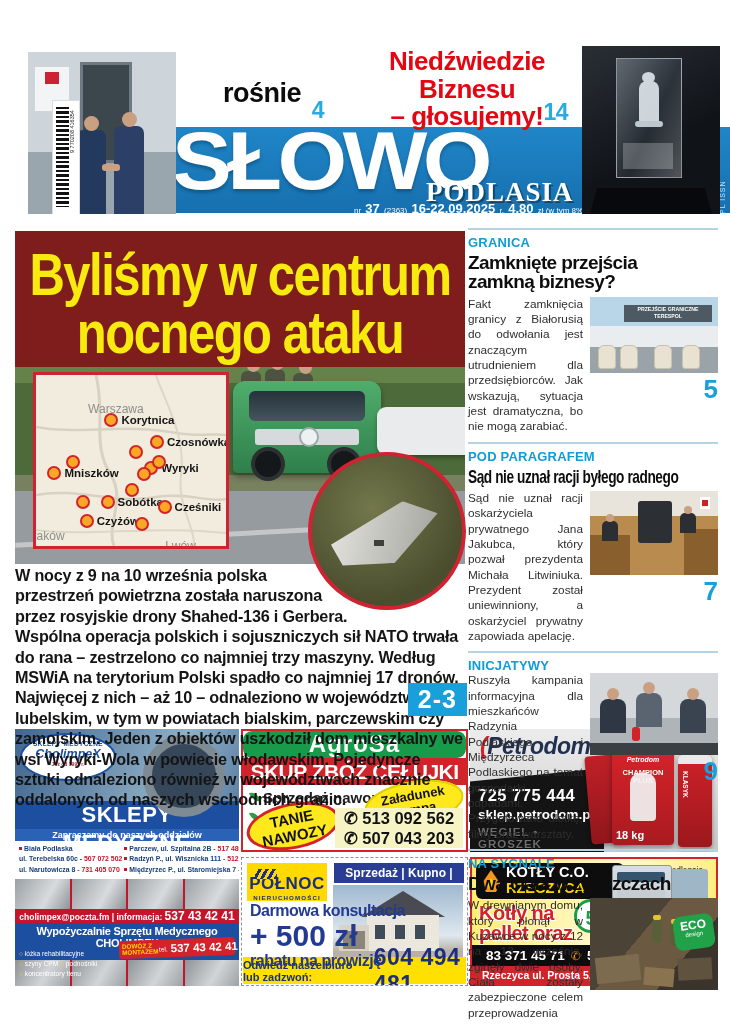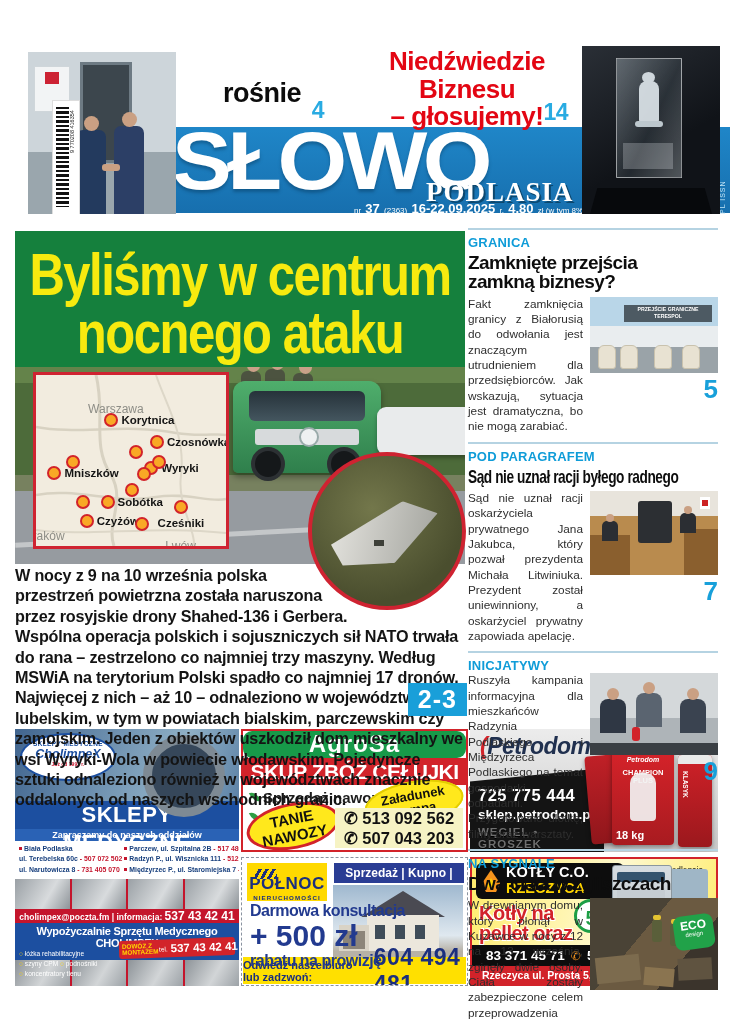--- a/index.html
+++ b/index.html
@@ -46,21 +46,21 @@
   .bear{position:absolute;left:22px;top:22px;width:20px;height:44px;background:#dfe7ec;border-radius:8px 8px 5px 5px;opacity:.9;}
   .bear::before{content:"";position:absolute;left:3px;top:-9px;width:13px;height:11px;border-radius:50%;background:#dfe7ec;}
   .bear::after{content:"";position:absolute;left:-4px;bottom:-2px;width:28px;height:6px;background:#cdd8de;border-radius:3px;}
   .glass-label{position:absolute;left:6px;bottom:8px;width:50px;height:26px;background:rgba(240,245,248,.25);}
   .trophy-base{position:absolute;left:8px;bottom:0;width:122px;height:26px;background:#07090c;
     clip-path:polygon(6% 0,94% 0,100% 100%,0 100%);}
   .issn-vert{right:0px;top:128px;height:86px;width:11px;writing-mode:vertical-rl;transform:rotate(180deg);
     font-size:7px;color:#bfe3f5;z-index:5;letter-spacing:1px;}
 
   
-  .lead-headline{left:15px;top:231px;width:450px;height:136px;background:#15803d;color:#f7ea0f;
+  .lead-headline{left:15px;top:231px;width:450px;height:136px;background:#7f1d1d;color:#f7ea0f;
     text-align:center;z-index:2;}
   .lead-headline span{display:block;font-weight:900;font-size:49px;letter-spacing:-1.5px;line-height:.98;
     transform:scaleY(1.22);transform-origin:center top;}
   .lead-headline .l1{margin-top:14px;}
   .lead-headline .l2{margin-top:10px;}
 
   .lead-photo{left:15px;top:367px;width:450px;height:197px;overflow:hidden;
     background:linear-gradient(#64834a 0 8%,#4d6b3a 8% 55%,#77815f 55% 63%,#969ba0 63% 100%);}
   .road-line{position:absolute;left:0;bottom:28px;width:100%;height:5px;background:rgba(235,235,235,.55);transform:rotate(-3deg);}
   .van{position:absolute;left:218px;top:14px;width:148px;height:92px;background:linear-gradient(#4fae6c,#2f7f4c);
@@ -360,21 +360,21 @@
         <span class="town-label">Wyryki</span>
       </div>
       <div class="map-town" style="left:6%;top:53%;">
         <span class="dot"></span>
         <span class="town-label">Mniszków</span>
       </div>
       <div class="map-town" style="left:34%;top:70%;">
         <span class="dot"></span>
         <span class="town-label">Sobótka</span>
       </div>
-      <div class="map-town" style="left:64%;top:73%;flex-direction:column;">
+      <div class="map-town" style="left:64%;top:73%;">
         <span class="dot"></span>
         <span class="town-label">Cześniki</span>
       </div>
       <div class="map-town" style="left:23%;top:81%;">
         <span class="dot"></span>
         <span class="town-label">Czyżów</span>
       </div>
       <span class="dot abs" style="left:49%;top:41%;"></span>
       <span class="dot abs" style="left:16%;top:47%;"></span>
       <span class="dot abs" style="left:47%;top:63%;"></span>

